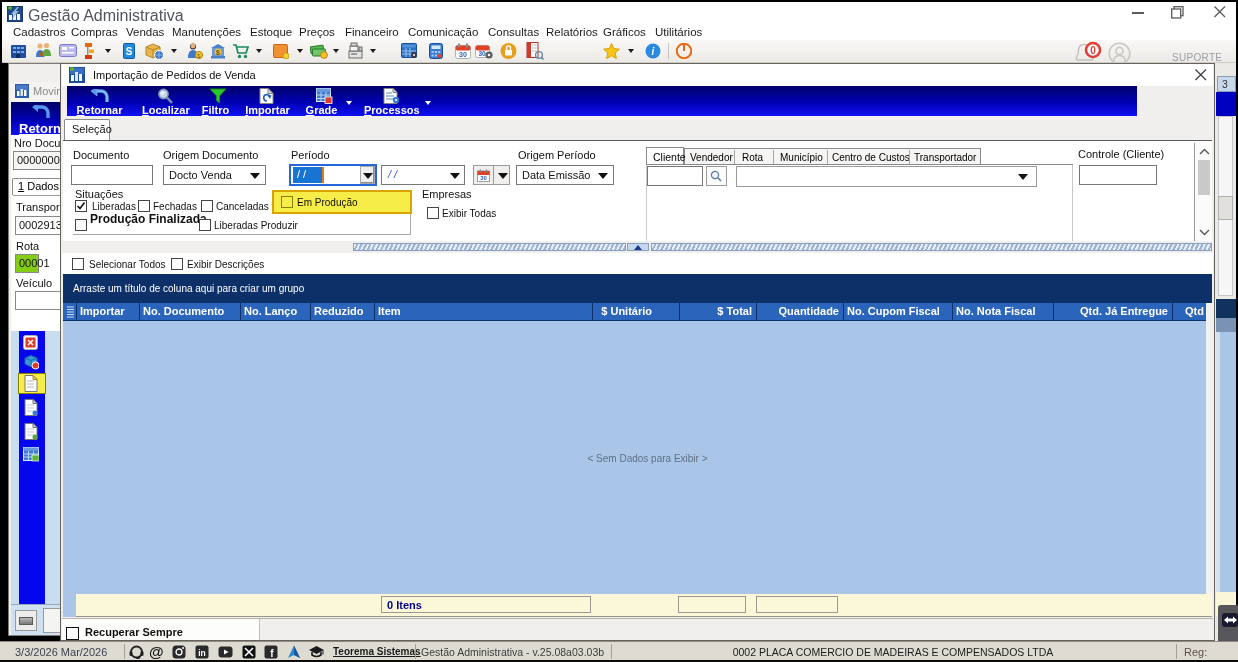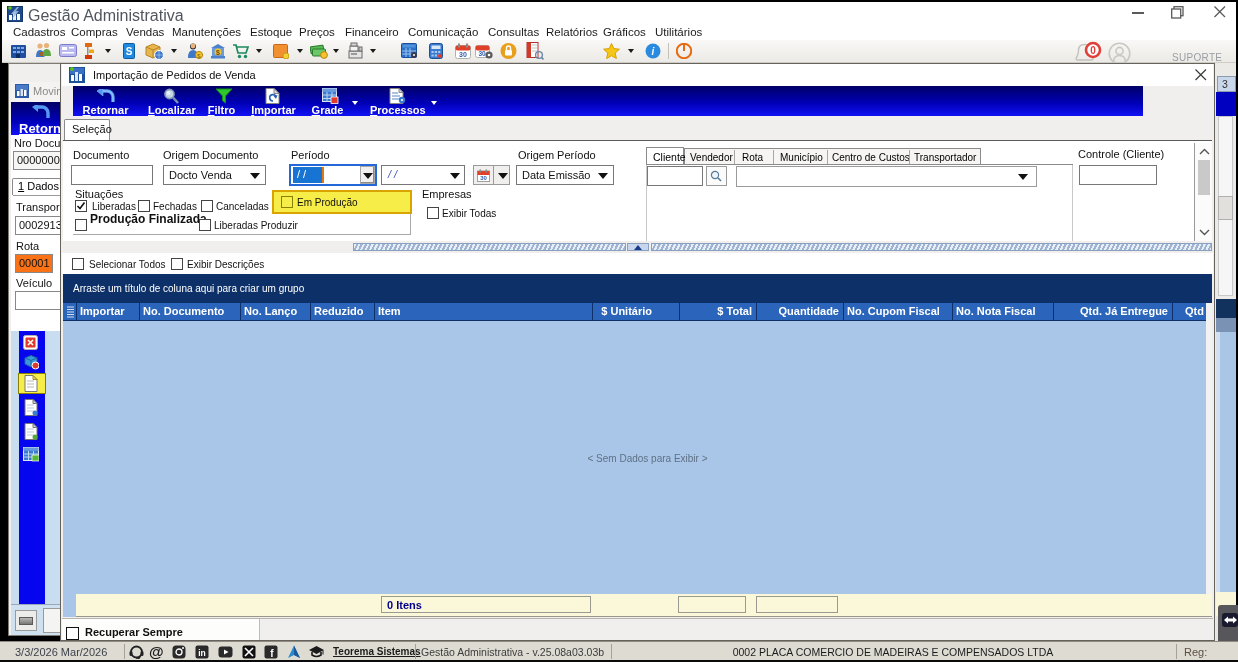--- a/index.html
+++ b/index.html
@@ -246,21 +246,21 @@
         </div>
     <div class="abs" style="left:1px;top:43px;width:49px;height:17px;background:#fff;border:1px solid #8a8a8a;border-bottom:none;border-radius:2px 2px 0 0;">
           <div class="abs f13" style="left:5px;top:1px;white-space:nowrap;"><span style="text-decoration:underline;">1</span> Dados</div>
         </div>
     <div class="abs" style="left:2px;top:60px;width:48px;height:136px;border-top:1px solid #9a9a9a;background:#fff;"></div>
     <div class="abs f13" style="left:5px;top:66px;color:#111;white-space:nowrap;">Transpor</div>
     <div class="abs" style="left:4px;top:81px;width:46px;height:19px;background:#fff;border:1px solid #888;">
           <div class="abs f13" style="left:3px;top:2px;color:#111;white-space:nowrap;">0002913</div>
         </div>
     <div class="abs f13" style="left:5px;top:105px;color:#111;">Rota</div>
-    <div class="abs" style="left:4px;top:119px;width:38px;height:19px;background:#f97316;border:1px solid #888;padding-left:8px;">
+    <div class="abs" style="left:4px;top:119px;width:24px;height:19px;background:#84cc16;border:1px solid #888;padding-left:8px;">
           <div class="abs f13" style="left:3px;top:2px;color:#111;">00001</div>
         </div>
     <div class="abs f13" style="left:5px;top:142px;color:#111;">Veículo</div>
     <div class="abs" style="left:4px;top:156px;width:46px;height:19px;background:#fff;border:1px solid #888;"></div>
   </div>
 
   <div class="abs" style="left:2px;top:267px;width:50px;height:273px;background:#c9ddf0;">
     <div class="abs" style="left:8px;top:0px;width:26px;height:273px;background:#0505ee;"></div>
     <svg class="abs" style="left:12px;top:4px" width="15" height="15">
           <rect x="0.5" y="0.5" width="14" height="14" rx="2" fill="#fff" stroke="#b0b0b0"></rect>
@@ -338,21 +338,21 @@
       <rect x="6" y="5" width="3" height="9" fill="#dce6f4"></rect>
       <rect x="10" y="7" width="3" height="7" fill="#fff"></rect>
       <circle cx="3" cy="2" r="2" fill="#58c014"></circle>
     </svg>
     <div class="abs f13" style="left:31px;top:5px;color:#101010;">Importação de Pedidos de Venda</div>
     <svg class="abs" style="left:1133px;top:5px" width="12" height="12">
           <path d="M0.5,0.5 L11,11 M11,0.5 L0.5,11" stroke="#3a3a3a" stroke-width="1.2"></path>
         </svg>
   </div>
 
-  <div class="abs" style="left:12px;top:22px;width:1070px;height:30px;background:linear-gradient(#000066,#0000b8 58%,#1111f5);">
+  <div class="abs" style="left:6px;top:22px;width:1070px;height:30px;background:linear-gradient(#000066,#0000b8 58%,#1111f5);">
     <div class="abs" style="left:9px;top:18px;width:47px;text-align:center;color:#fff;font-weight:bold;font-size:11px;"><span style="text-decoration:underline">R</span>etornar</div>
     <svg class="abs" style="left:21px;top:3px" width="22" height="15">
           <path d="M19,13 v-5 a6 6 0 0 0 -6,-6 h-5" fill="none" stroke="#5599f2" stroke-width="3.4"></path>
           <path d="M19,13 v-5 a6 6 0 0 0 -6,-6 h-5" fill="none" stroke="#8ec0f8" stroke-width="1.6"></path>
           <path d="M9,-2 L3,2 L9,7 Z" fill="#5599f2" stroke="#8ec0f8" stroke-width="0.6"></path>
         </svg>
     <div class="abs" style="left:75px;top:18px;width:46px;text-align:center;color:#fff;font-weight:bold;font-size:11px;"><span style="text-decoration:underline">L</span>ocalizar</div>
     <svg class="abs" style="left:90px;top:2px" width="17" height="17">
           <circle cx="6.5" cy="6" r="4.6" fill="#c6d4e4" stroke="#8098b8" stroke-width="1.6"></circle>
           <circle cx="5.5" cy="5" r="2" fill="#e8f0f8"></circle>

